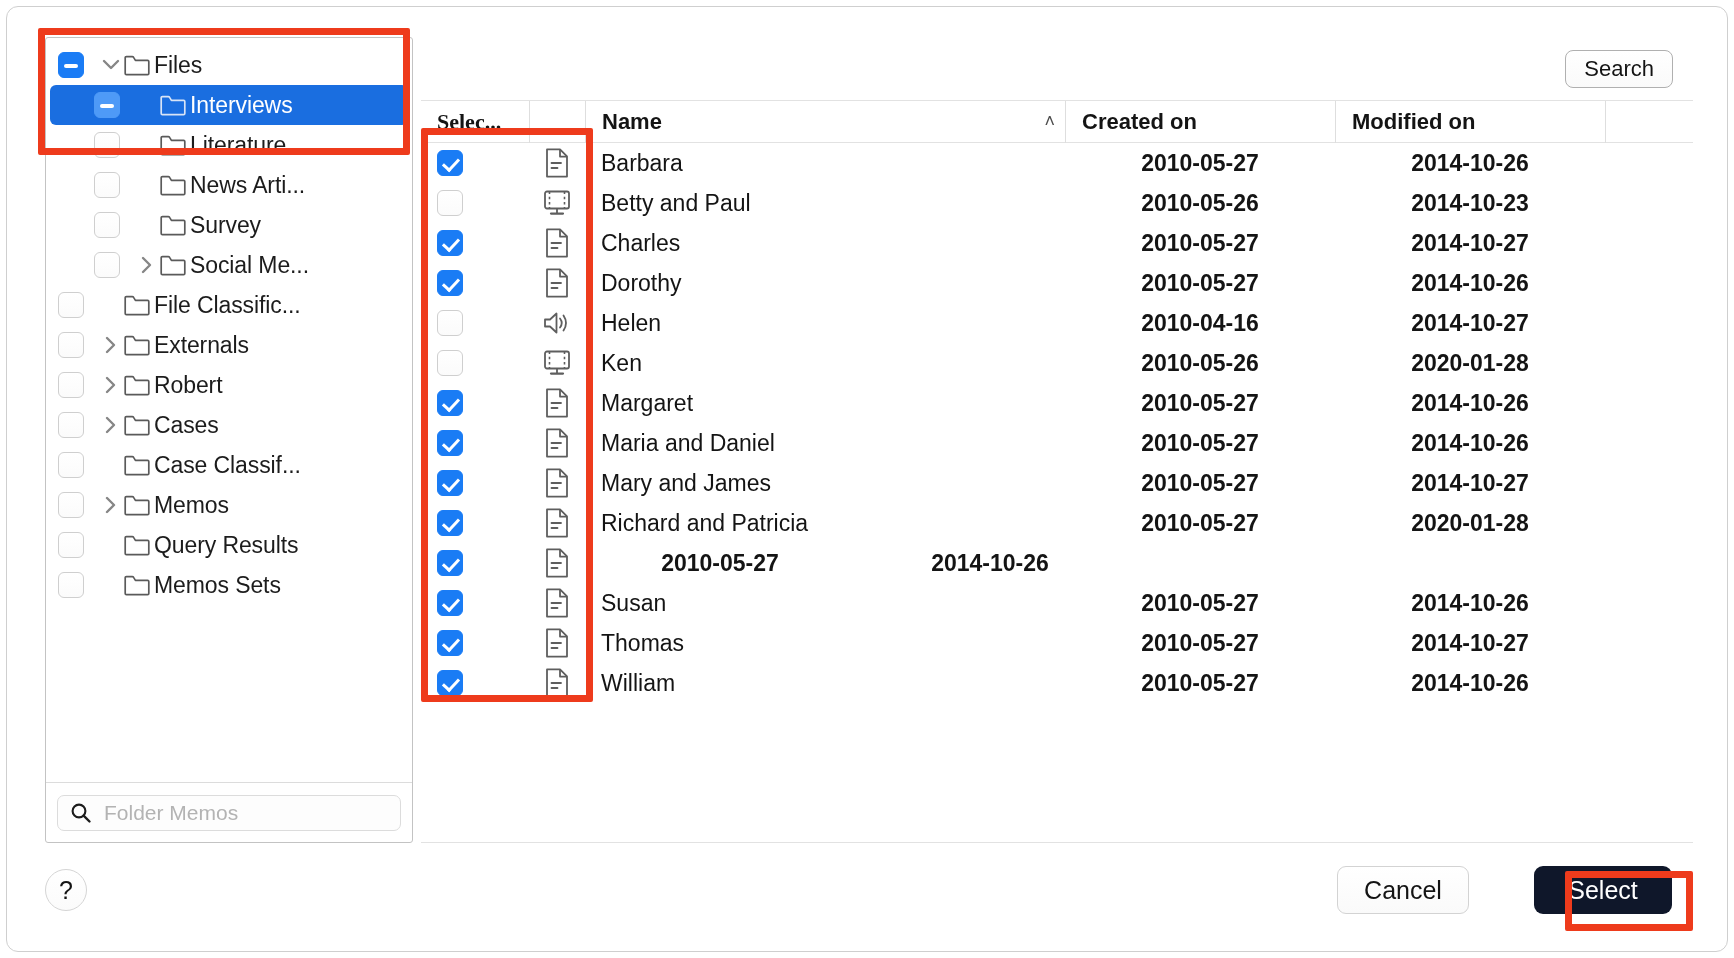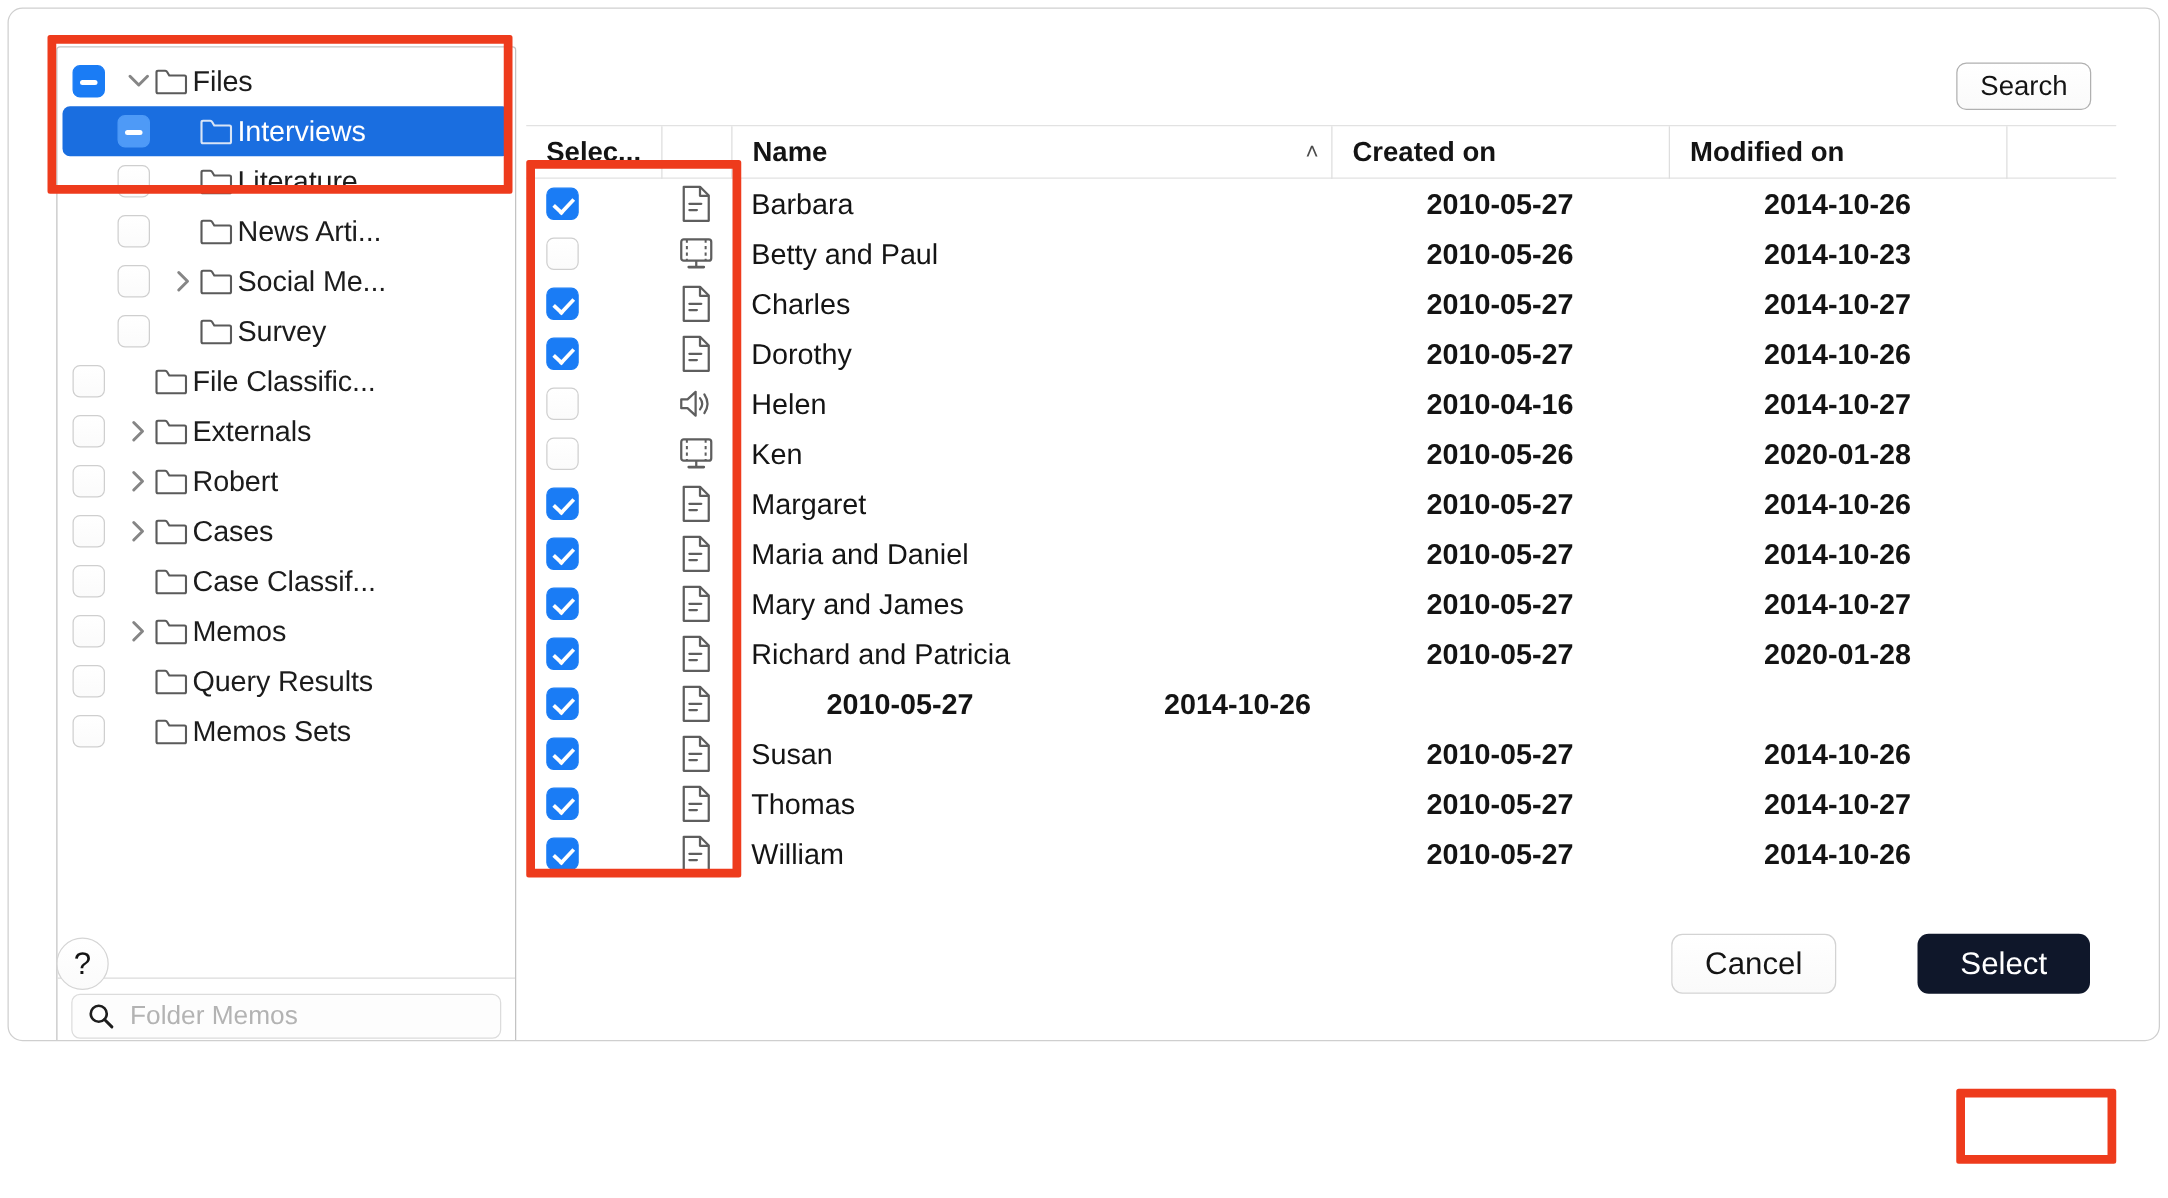--- a/index.html
+++ b/index.html
@@ -11,21 +11,21 @@
   }
   #root {
     position: relative;
     width: 1734px; height: 958px;
     background: #ffffff;
   }
   
   .window {
     position: absolute;
     left: 6px; top: 6px;
-    width: 1722px; height: 827px;
+    width: 1722px; height: 946px;
     background: #ffffff;
     border: 1px solid #cfcfcf;
     border-radius: 12px;
     box-sizing: border-box;
     overflow: hidden;
   }
   
   .sidebar {
     position: absolute;
     left: 38px; top: 30px;
@@ -170,21 +170,21 @@
     color: #141414;
     font-weight: bold;
     height: 42px;
     display: flex; align-items: center;
     box-sizing: border-box;
     position: relative;
     overflow: hidden;
     white-space: nowrap;
   }
   .hcell + .hcell { border-left: 1px solid #dedede; }
-  .c-sel   { width: 108px; padding-left: 16px; }
+  .c-sel   { width: 108px; padding-left: 16px; font-family: Liberation Serif, serif; }
   .c-icon  { width: 56px; }
   .c-name  { width: 480px; padding-left: 16px; justify-content: space-between; padding-right: 10px;}
   .c-crt   { width: 270px; padding-left: 16px; }
   .c-mod   { width: 270px; padding-left: 16px; }
   .c-extra { flex: 1; }
   .sort-asc { color: #4c4c4c; font-weight: normal; font-size: 18px; }
 
   .grid-body { position: absolute; left:0; right:0; top:42px; bottom:0; overflow:hidden; }
   .row { display: flex; height: 40px; align-items: center; }
   .cell {
@@ -329,43 +329,43 @@
               <svg width="26" height="21" viewBox="0 0 26 21">
                 <path d="M1.2 4.2 L1.2 18.4 Q1.2 19.6 2.4 19.6 L23.6 19.6 Q24.8 19.6 24.8 18.4 L24.8 6.6 Q24.8 5.4 23.6 5.4 L11.4 5.4 L9.6 2.4 Q9.2 1.6 8.2 1.6 L2.4 1.6 Q1.2 1.6 1.2 2.8 Z" fill="none" stroke="#5a5a5a" stroke-width="1.7" stroke-linejoin="round"></path>
               </svg>
             </div>
             <span class="tree-label">News Arti...</span>
           </div>
           <div class="tree-row">
             <div style="width: 44px; flex: 0 0 auto;"></div>
             <div class="tree-check"></div>
             <div style="width: 14px; flex: 0 0 auto;"></div>
+            <div class="disc"></div>
+            <div class="folder-ico">
+              <svg width="26" height="21" viewBox="0 0 26 21">
+                <path d="M1.2 4.2 L1.2 18.4 Q1.2 19.6 2.4 19.6 L23.6 19.6 Q24.8 19.6 24.8 18.4 L24.8 6.6 Q24.8 5.4 23.6 5.4 L11.4 5.4 L9.6 2.4 Q9.2 1.6 8.2 1.6 L2.4 1.6 Q1.2 1.6 1.2 2.8 Z" fill="none" stroke="#5a5a5a" stroke-width="1.7" stroke-linejoin="round"></path>
+              </svg>
+            </div>
+            <span class="tree-label">Survey</span>
+          </div>
+          <div class="tree-row">
+            <div style="width: 44px; flex: 0 0 auto;"></div>
+            <div class="tree-check"></div>
+            <div style="width: 14px; flex: 0 0 auto;"></div>
             <div class="disc">
               <svg width="14" height="20" viewBox="0 0 14 20">
                 <polyline points="3,3 10,10 3,17" fill="none" stroke="#868686" stroke-width="2.4" stroke-linecap="round" stroke-linejoin="round"></polyline>
               </svg>
             </div>
             <div class="folder-ico">
               <svg width="26" height="21" viewBox="0 0 26 21">
                 <path d="M1.2 4.2 L1.2 18.4 Q1.2 19.6 2.4 19.6 L23.6 19.6 Q24.8 19.6 24.8 18.4 L24.8 6.6 Q24.8 5.4 23.6 5.4 L11.4 5.4 L9.6 2.4 Q9.2 1.6 8.2 1.6 L2.4 1.6 Q1.2 1.6 1.2 2.8 Z" fill="none" stroke="#5a5a5a" stroke-width="1.7" stroke-linejoin="round"></path>
               </svg>
             </div>
             <span class="tree-label">Social Me...</span>
-          </div>
-          <div class="tree-row">
-            <div style="width: 44px; flex: 0 0 auto;"></div>
-            <div class="tree-check"></div>
-            <div style="width: 14px; flex: 0 0 auto;"></div>
-            <div class="disc"></div>
-            <div class="folder-ico">
-              <svg width="26" height="21" viewBox="0 0 26 21">
-                <path d="M1.2 4.2 L1.2 18.4 Q1.2 19.6 2.4 19.6 L23.6 19.6 Q24.8 19.6 24.8 18.4 L24.8 6.6 Q24.8 5.4 23.6 5.4 L11.4 5.4 L9.6 2.4 Q9.2 1.6 8.2 1.6 L2.4 1.6 Q1.2 1.6 1.2 2.8 Z" fill="none" stroke="#5a5a5a" stroke-width="1.7" stroke-linejoin="round"></path>
-              </svg>
-            </div>
-            <span class="tree-label">Survey</span>
           </div>
           <div class="tree-row">
             <div style="width: 8px; flex: 0 0 auto;"></div>
             <div class="tree-check"></div>
             <div style="width: 14px; flex: 0 0 auto;"></div>
             <div class="disc"></div>
             <div class="folder-ico">
               <svg width="26" height="21" viewBox="0 0 26 21">
                 <path d="M1.2 4.2 L1.2 18.4 Q1.2 19.6 2.4 19.6 L23.6 19.6 Q24.8 19.6 24.8 18.4 L24.8 6.6 Q24.8 5.4 23.6 5.4 L11.4 5.4 L9.6 2.4 Q9.2 1.6 8.2 1.6 L2.4 1.6 Q1.2 1.6 1.2 2.8 Z" fill="none" stroke="#5a5a5a" stroke-width="1.7" stroke-linejoin="round"></path>
               </svg>

